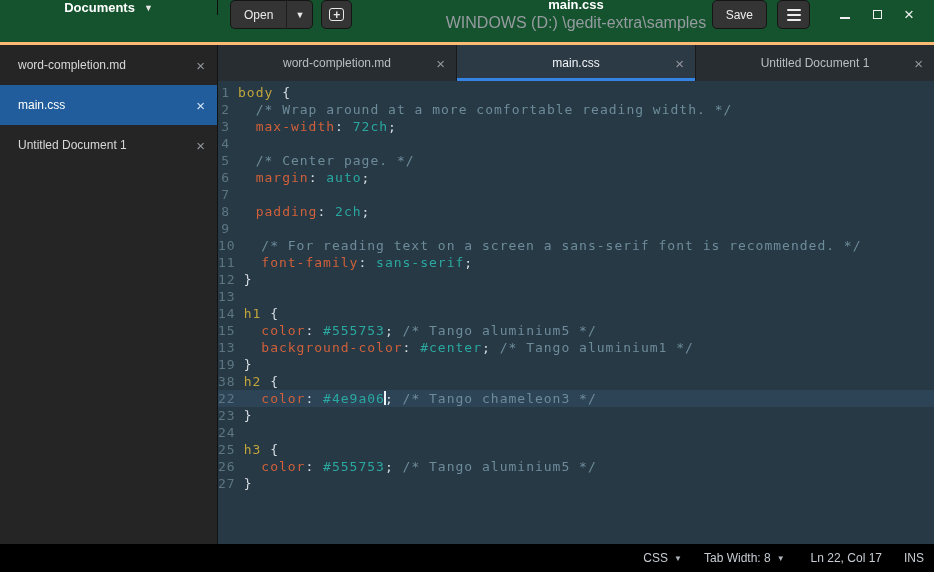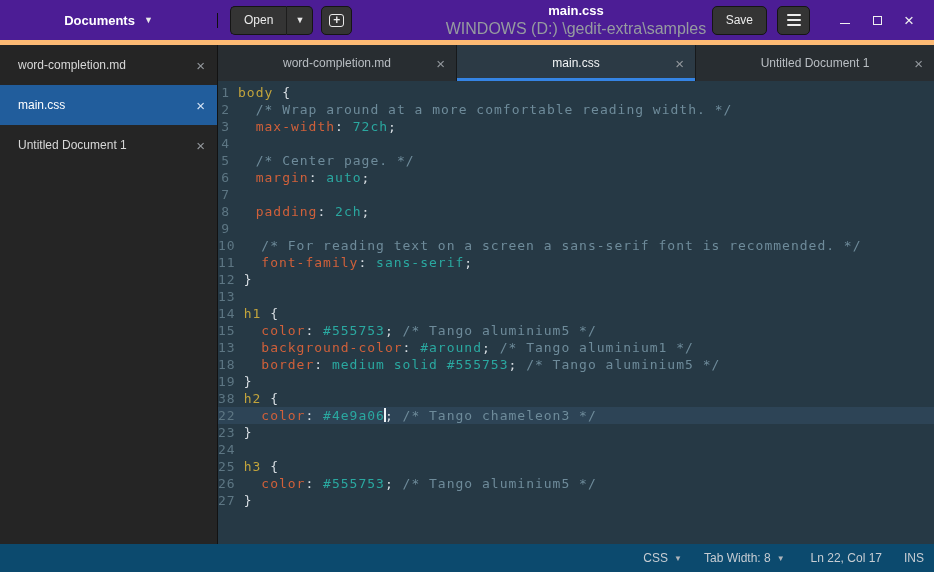--- a/index.html
+++ b/index.html
@@ -12,21 +12,21 @@
     --value:#2aa8a0;
     --comment:#6e8b9a;
     --punctuation:#d8dee3;
   }
   *{margin:0;padding:0;box-sizing:border-box}
   html,body{background:#000}
   .app{width:934px;height:572px;display:flex;flex-direction:column;overflow:hidden;
        background:#1b1b1b;font-family:"Liberation Sans",sans-serif;-webkit-font-smoothing:antialiased}
 
   
-  .hdr{flex:0 0 45px;display:flex;align-items:center;background:#4c1d95;border-bottom:5px solid #fdba74}
+  .hdr{flex:0 0 45px;display:flex;align-items:flex-start;background:#14532d;border-bottom:3px solid #fdba74}
   .hdr-docs{flex:0 0 218px;display:flex;align-items:center;justify-content:center;border-right:1px solid #0f0f0f}
   .documents-btn{background:transparent;border:none;color:#fff;font-weight:bold;font-size:13px;
                  display:flex;align-items:center;gap:9px;cursor:pointer;font-family:inherit}
   .arrow-glyph{font-size:9px;color:#e8e8e8}
   .hdr-main{flex:1;position:relative;display:flex;align-items:center;padding:0 12px;}
   .btn{background:#343434;border:1px solid #151515;color:#ebebeb;font-size:12px;height:29px;
        border-radius:5px;padding:0 13px;display:flex;align-items:center;justify-content:center;
        cursor:pointer;font-family:inherit}
   .split{display:flex}
   .split .btn-left{border-radius:5px 0 0 5px;border-right:none}
@@ -74,21 +74,21 @@
   .ln{flex:0 0 20px;padding-right:8px;text-align:right;color:#5d7683}
   .code{flex:1}
   .tk-sel{color:var(--selector)}
   .tk-prop{color:var(--property)}
   .tk-val{color:var(--value)}
   .tk-com{color:var(--comment)}
   .tk-pun,.tk-txt{color:var(--punctuation)}
   .caret{display:inline-block;width:2px;height:14px;background:#eef3f6;vertical-align:-2px;margin:0 -1px}
 
   
-  .status{flex:0 0 28px;background:#0c4a6e;display:flex;align-items:center;font-size:12px;
+  .status{flex:0 0 28px;background:#000000;display:flex;align-items:center;font-size:12px;
           color:#c7cdd3;padding:0 10px 0 12px}
   .status .spacer{flex:1}
   .st-btn{background:transparent;border:none;color:#c7cdd3;font-size:12px;display:flex;
           align-items:center;gap:6px;cursor:pointer;font-family:inherit;padding:0}
   .st-gap{width:22px}
   .st-gap-lg{width:26px}
   .st-arrow{font-size:8px;color:#aeb4ba}
 </style>
 </head>
 <body>
@@ -177,22 +177,21 @@
           <div class="line"><span class="ln">6</span><span class="code"><span class="tk-pun">  </span><span class="tk-prop">margin</span><span class="tk-pun">: </span><span class="tk-val">auto</span><span class="tk-pun">;</span></span></div>
           <div class="line"><span class="ln">7</span><span class="code"></span></div>
           <div class="line"><span class="ln">8</span><span class="code"><span class="tk-pun">  </span><span class="tk-prop">padding</span><span class="tk-pun">: </span><span class="tk-val">2ch</span><span class="tk-pun">;</span></span></div>
           <div class="line"><span class="ln">9</span><span class="code"></span></div>
           <div class="line"><span class="ln">10</span><span class="code"><span class="tk-pun">  </span><span class="tk-com">/* For reading text on a screen a sans-serif font is recommended. */</span></span></div>
           <div class="line"><span class="ln">11</span><span class="code"><span class="tk-pun">  </span><span class="tk-prop">font-family</span><span class="tk-pun">: </span><span class="tk-val">sans-serif</span><span class="tk-pun">;</span></span></div>
           <div class="line"><span class="ln">12</span><span class="code"><span class="tk-pun">}</span></span></div>
           <div class="line"><span class="ln">13</span><span class="code"></span></div>
           <div class="line"><span class="ln">14</span><span class="code"><span class="tk-sel">h1</span><span class="tk-pun"> {</span></span></div>
           <div class="line"><span class="ln">15</span><span class="code"><span class="tk-pun">  </span><span class="tk-prop">color</span><span class="tk-pun">: </span><span class="tk-val">#555753</span><span class="tk-pun">; </span><span class="tk-com">/* Tango aluminium5 */</span></span></div>
-          <div class="line"><span class="ln">13</span><span class="code"><span class="tk-pun">  </span><span class="tk-prop">background-color</span><span class="tk-pun">: </span><span class="tk-val">#around</span><span class="tk-pun">; </span><span class="tk-com">/* Tango aluminium1 */</span></span></div>
-          <div class="line"><span class="ln">18</span><span class="code"><span class="tk-pun">  </span><span class="tk-prop">border</span><span class="tk-pun">: </span><span class="tk-val">medium solid #555753</span><span class="tk-pun">; </span><span class="tk-com">/* Tango aluminium5 */</span></span></div>
+          <div class="line"><span class="ln">13</span><span class="code"><span class="tk-pun">  </span><span class="tk-prop">background-color</span><span class="tk-pun">: </span><span class="tk-val">#center</span><span class="tk-pun">; </span><span class="tk-com">/* Tango aluminium1 */</span></span></div>
           <div class="line"><span class="ln">19</span><span class="code"><span class="tk-pun">}</span></span></div>
           <div class="line"><span class="ln">38</span><span class="code"><span class="tk-sel">h2</span><span class="tk-pun"> {</span></span></div>
           <div class="line current"><span class="ln">22</span><span class="code"><span class="tk-pun">  </span><span class="tk-prop">color</span><span class="tk-pun">: </span><span class="tk-val">#4e9a06</span><span class="caret"></span><span class="tk-pun">; </span><span class="tk-com">/* Tango chameleon3 */</span></span></div>
           <div class="line"><span class="ln">23</span><span class="code"><span class="tk-pun">}</span></span></div>
           <div class="line"><span class="ln">24</span><span class="code"></span></div>
           <div class="line"><span class="ln">25</span><span class="code"><span class="tk-sel">h3</span><span class="tk-pun"> {</span></span></div>
           <div class="line"><span class="ln">26</span><span class="code"><span class="tk-pun">  </span><span class="tk-prop">color</span><span class="tk-pun">: </span><span class="tk-val">#555753</span><span class="tk-pun">; </span><span class="tk-com">/* Tango aluminium5 */</span></span></div>
           <div class="line"><span class="ln">27</span><span class="code"><span class="tk-pun">}</span></span></div>
         </div>
     </div>

